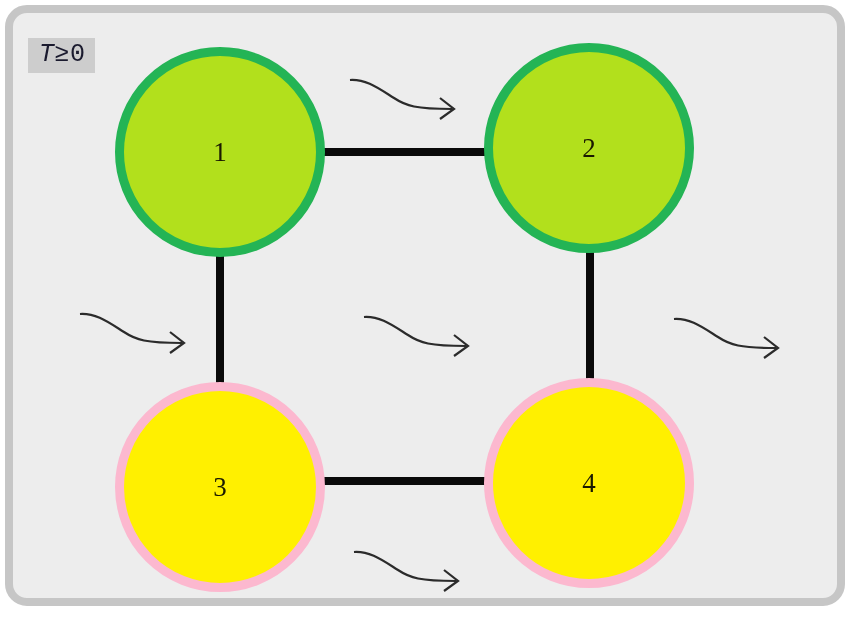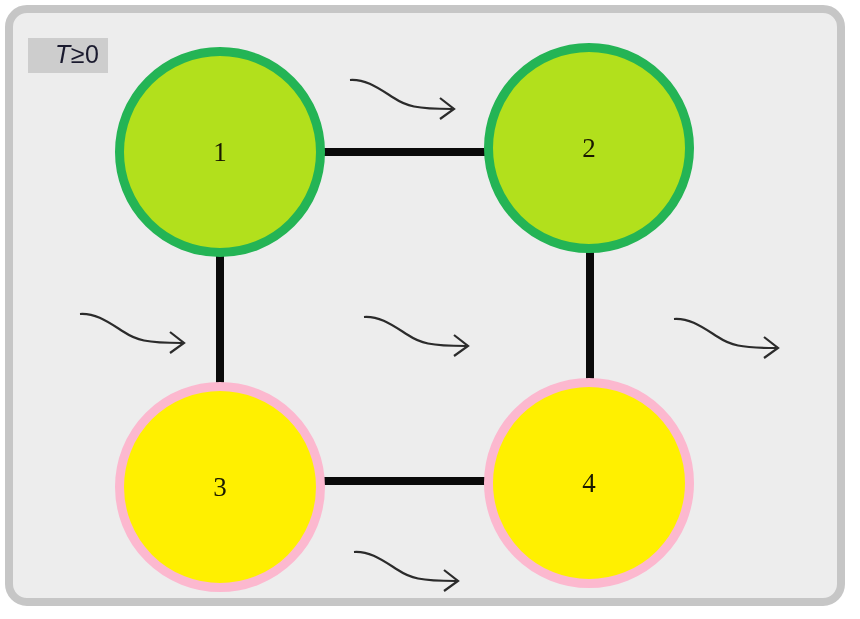--- a/index.html
+++ b/index.html
@@ -32,25 +32,25 @@
     border: 8px solid #c6c6c6;
     border-radius: 22px;
   }
   
   #time-label {
     position: absolute;
     left: 28px;
     top: 38px;
     background: #cdcdcd;
     color: #1a1a2e;
-    font-family: Liberation Sans, sans-serif;
+    font-family: Liberation Mono, monospace;
     font-style: italic;
     font-size: 25px;
     line-height: 1;
-    padding: 4px 9px 6px 27px;
+    padding: 4px 9px 6px 11px;
     letter-spacing: 0.5px;
     white-space: nowrap;
   }
   #time-label .op { font-style: normal; }
   
   .edge {
     position: absolute;
     background: #0a0a0a;
     border-radius: 1px;
   }

